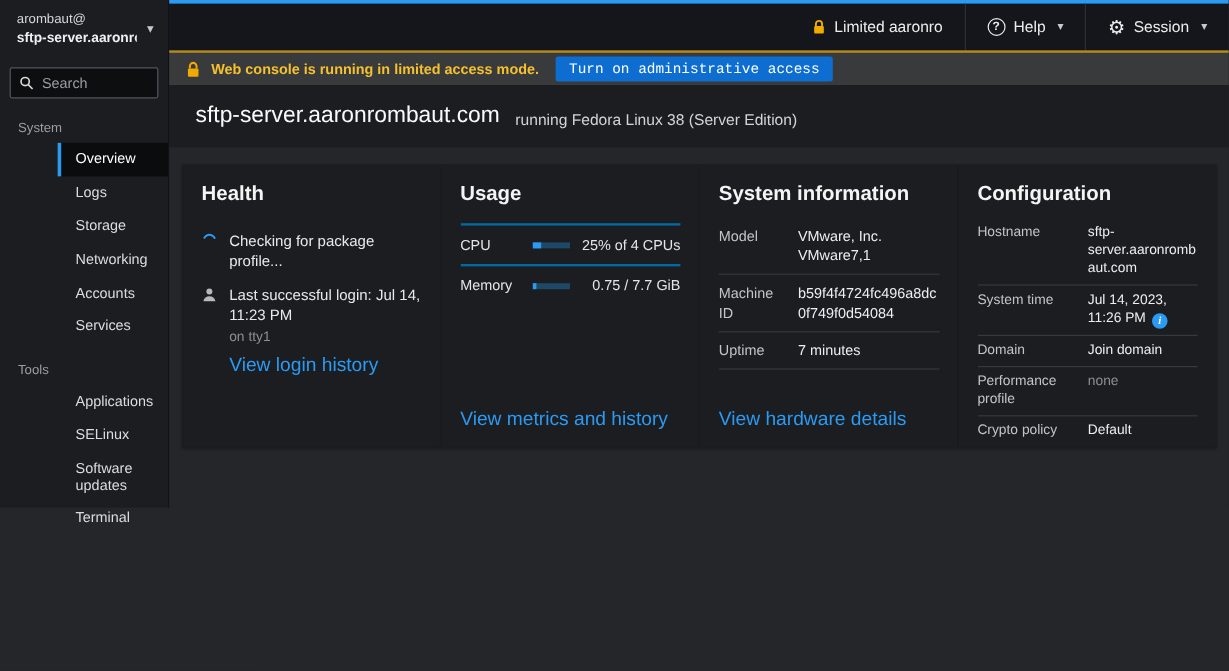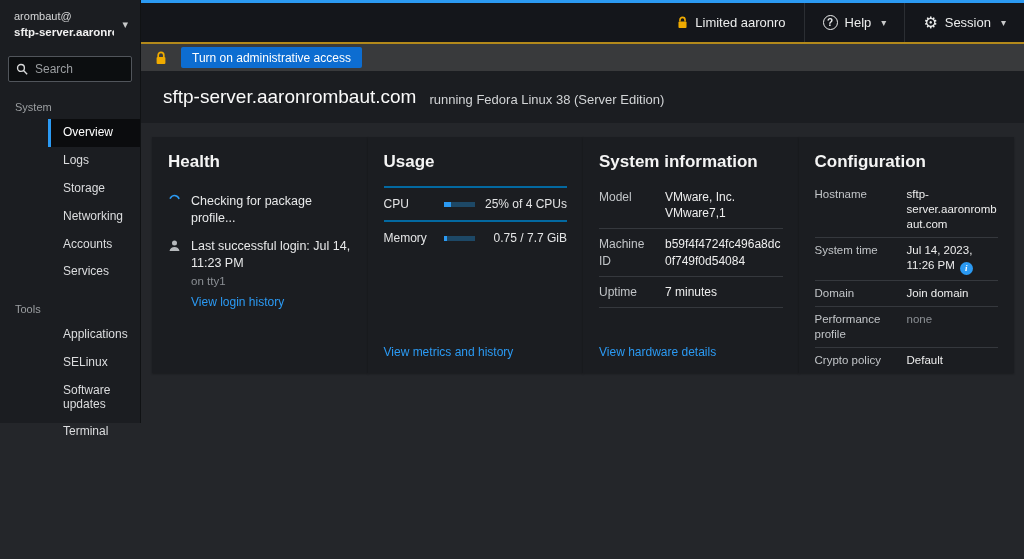--- a/index.html
+++ b/index.html
@@ -77,21 +77,21 @@
 
   .banner {
     height: 29px; background: #393a3c;
     border-top: 2px solid #b3891b;
     display: flex; align-items: center; gap: 9px;
     padding: 0 14px;
   }
   .banner-msg { color: #f5c12e; font-size: 12px; font-weight: bold; }
   .banner-btn {
     background: #0d6dd1; color: #ffffff; border: none; border-radius: 2px;
-    font-size: 12px; font-family: Liberation Sans, sans-serif; padding: 3px 11px; height: 21px;
+    font-size: 12px; font-family: Liberation Mono, monospace; padding: 3px 11px; height: 21px;
     margin-left: 5px; cursor: pointer; line-height: 1;
   }
 
   .page-header {
     height: 52px; background: #1b1d21;
     display: flex; align-items: center; gap: 13px;
     padding: 0 22px;
   }
   .page-title { font-size: 19px; font-weight: 400; color: #fafafa; }
   .page-subtitle { font-size: 13px; color: #d2d4d6; position: relative; top: 2px; }
@@ -100,21 +100,21 @@
   .cards {
     display: grid; grid-template-columns: repeat(4, 1fr); gap: 0;
   }
   .card {
     background: #1b1d21; height: 236px; overflow: hidden;
     padding: 15px 16px 14px 16px;
     display: flex; flex-direction: column;
     box-shadow: 0 1px 2px rgba(0,0,0,.3);
   }
   .card-title { font-size: 17px; font-weight: 600; color: #f4f4f4; margin-bottom: 10px; }
-  .link { color: #2b9af3; font-size: 12px; cursor: pointer; }
+  .link { color: #2b9af3; font-size: 16px; cursor: pointer; }
   .card-footer { margin-top: auto; padding-top: 10px; }
 
   
   .health-item { display: flex; gap: 9px; margin-top: 11px; font-size: 12.5px; line-height: 1.35; }
   .health-icon { width: 14px; min-width: 14px; padding-top: 1px; }
   .health-sub { color: #8b8f94; font-size: 11.5px; margin-top: 2px; }
   .health-link { margin-top: 5px; }
 
   
   .usage-rows { margin-top: 4px; }
@@ -204,20 +204,21 @@
         <span>Session</span>
         <span class="mast-caret">▾</span>
       </div>
     </header>
 
     <div class="banner">
       <svg width="12" height="14" viewBox="0 0 12 14">
         <path d="M3.2 6V4.2a2.8 2.8 0 0 1 5.6 0V6" fill="none" stroke="#f0ab00" stroke-width="1.7"></path>
         <rect x="1.6" y="6" width="8.8" height="7" rx="1" fill="#f0ab00"></rect>
       </svg>
+      <span class="banner-msg">Web console is running in limited access mode.</span>
       <button class="banner-btn">Turn on administrative access</button>
     </div>
 
     <div class="page-header">
       <span class="page-title">sftp-server.aaronrombaut.com</span>
       <span class="page-subtitle">running Fedora Linux 38 (Server Edition)</span>
     </div>
 
     <div class="content">
       <div class="cards">

